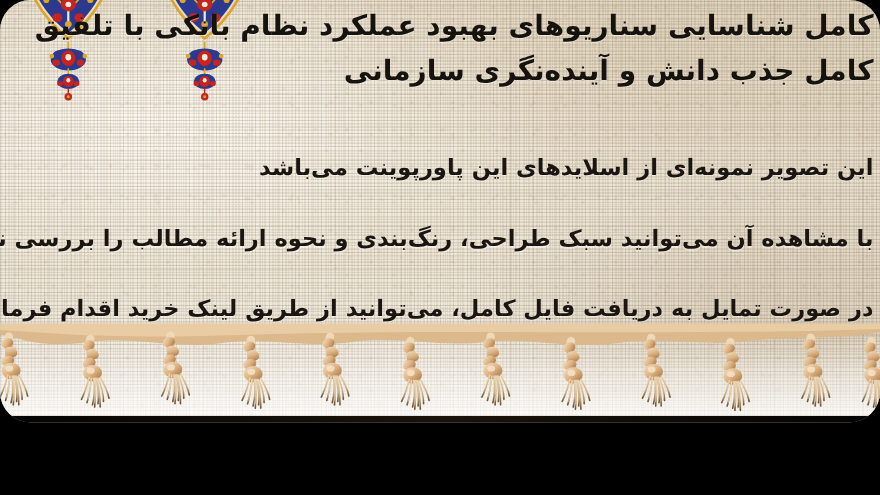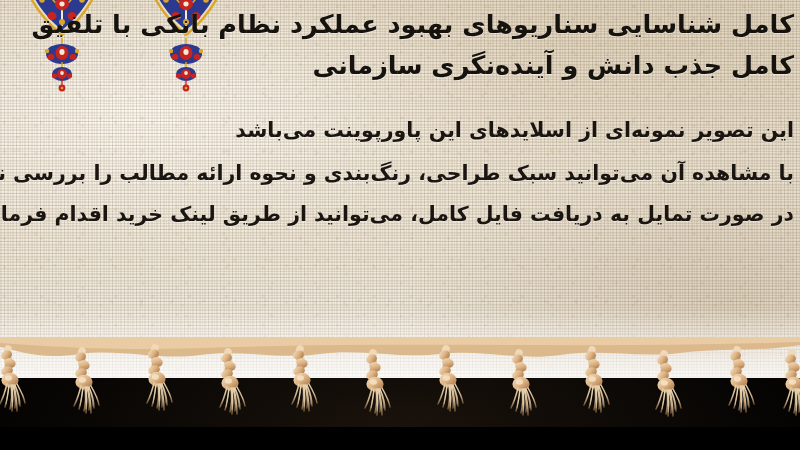--- a/index.html
+++ b/index.html
@@ -5,25 +5,26 @@
 <style>
   html, body {
     margin: 0;
     padding: 0;
     background: #000;
   }
 
   #slide {
     position: relative;
     width: 800px;
-    height: 427px;
+    height: 384px;
     overflow: hidden;
     background: #fef9c3;
     font-family: "DejaVu Sans", "Liberation Sans", sans-serif;
     direction: rtl;
+    border-radius: 28px;
     -webkit-font-smoothing: antialiased;
   }
 
   
   .backdrop-black {
     position: absolute;
     inset: 0;
     background:
       radial-gradient(ellipse 70% 45% at 50% 100%, #1a120c 0%, #080604 60%, #000 100%),
       #000;
@@ -155,20 +156,21 @@
     text-align: right;
     pointer-events: auto;
   }
   .body-line {
     font-size: 20.5px;
     font-weight: 600;
     line-height: 41px;
     color: #1a1510;
     text-shadow: 0 1px 0 rgba(255,255,255,0.40);
     white-space: nowrap;
+    margin-top: 22px;
   }
   .body-line.first { padding-bottom: 2px; }
 </style>
 </head>
 <body>
 
 <div id="slide">
 
   <div class="backdrop-black"></div>
 

